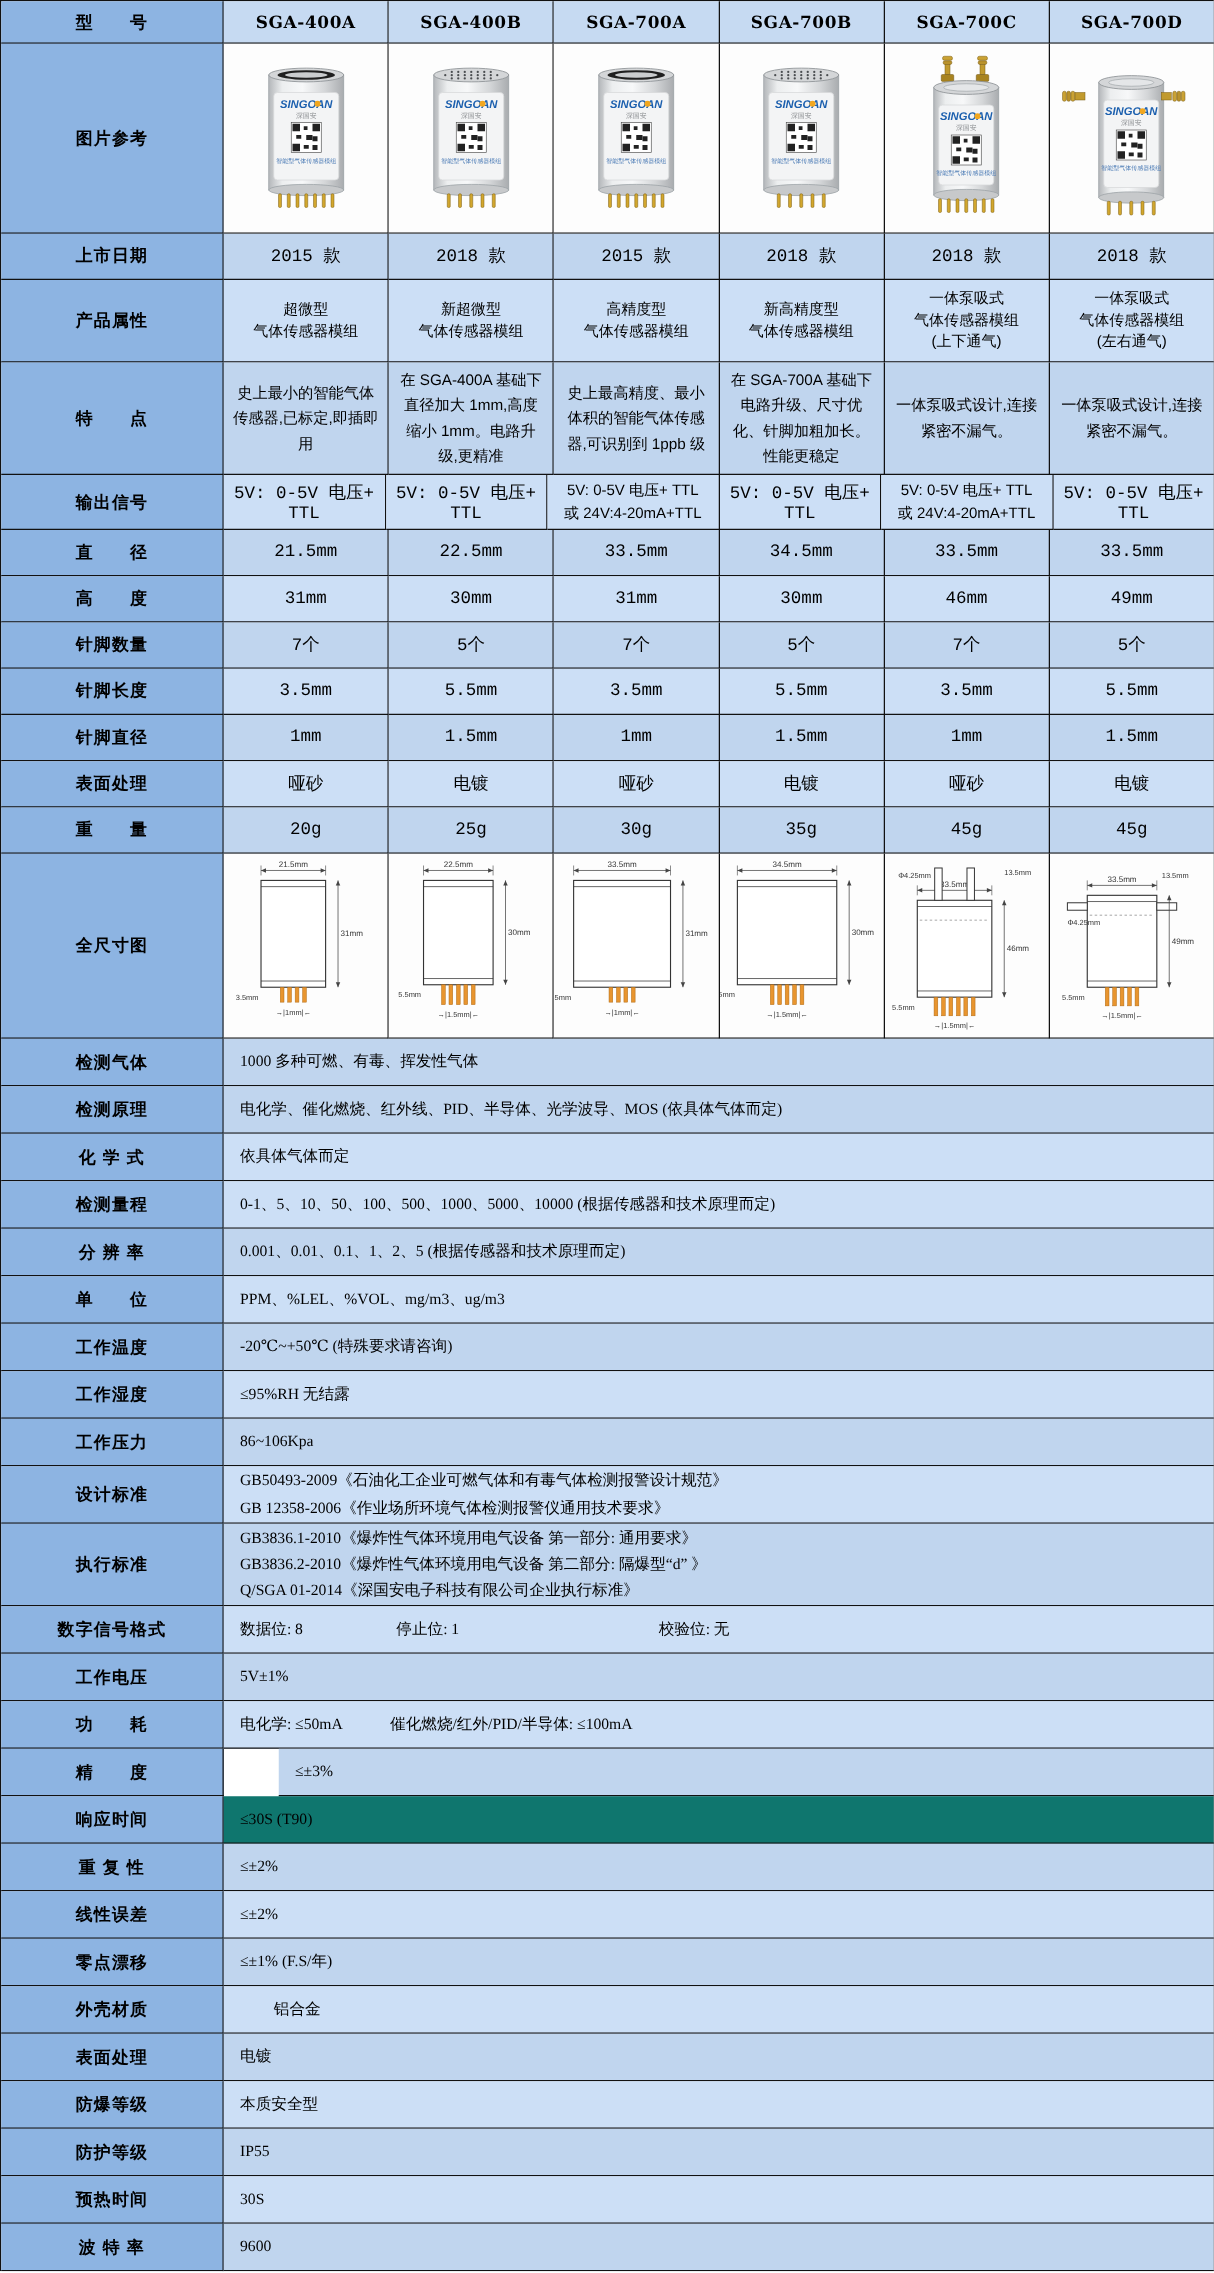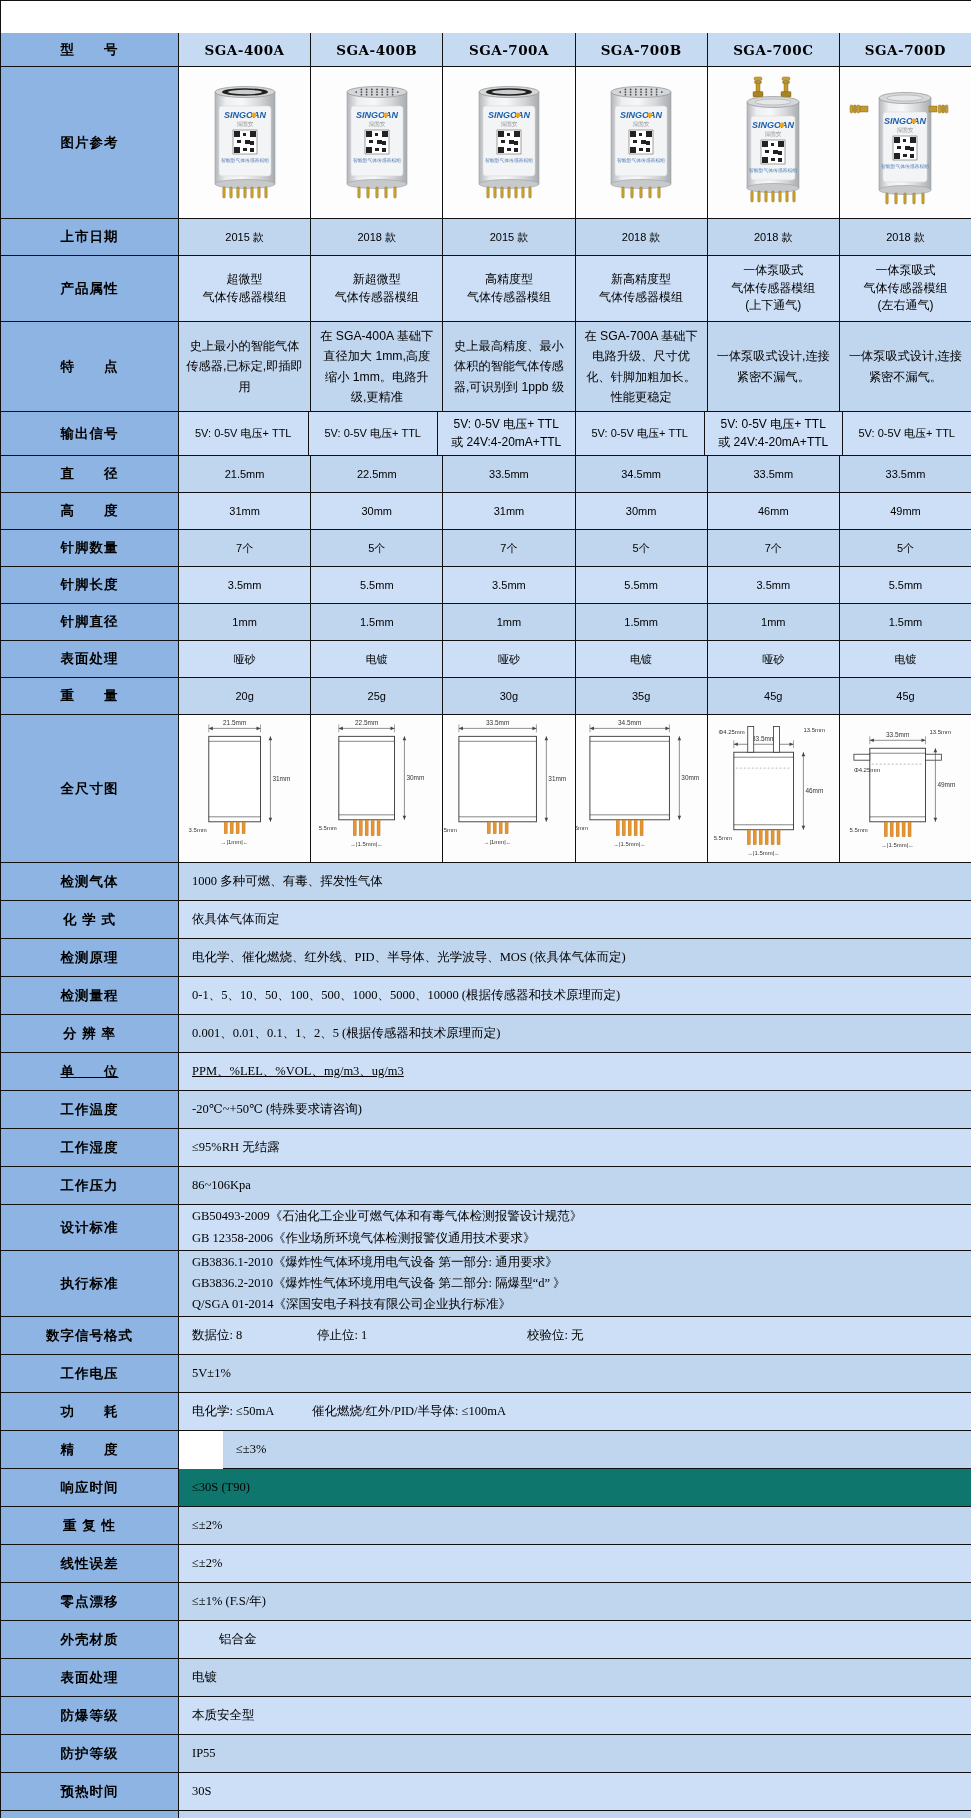--- a/index.html
+++ b/index.html
@@ -4,35 +4,35 @@
 <style>
   html,body{margin:0;padding:0;background:#fff;}
   body{width:971px;font-family:"Liberation Sans",sans-serif;color:#000;}
   .tbl{width:971px;border-top:1.5px solid #111;border-left:1.5px solid #111;}
   .row{display:flex;width:971px;}
   .cell{display:flex;align-items:center;justify-content:center;text-align:center;
         border-right:1px solid #111;border-bottom:1px solid #111;box-sizing:border-box;overflow:hidden;}
   .label{flex:0 0 178px;background:#8db4e2;font-weight:700;font-size:13.5px;letter-spacing:1px;}
   .data{flex:1 1 0;min-width:0;}
   .model{font-family:"DejaVu Serif","Liberation Serif",serif;font-weight:700;font-size:13.5px;letter-spacing:.5px;}
-  .val{font-size:11px;}
+  .val{font-size:14px;font-family:Liberation Mono, monospace;}
   .pre{white-space:pre-line;line-height:1.45;font-size:12px;padding:2px 4px;}
   .feat{font-size:12.2px;line-height:1.65;padding:3px 7px;}
   .white{background:#fdfdfd;}
   .fullval{justify-content:flex-start;text-align:left;padding-left:13px;
            font-family:"Liberation Serif","DejaVu Serif",serif;font-size:12.5px;}
   .fullval .ln{line-height:1.7;}
   .seg{display:inline-block;}
   svg text{font-family:"Liberation Sans",sans-serif;}
 </style>
 </head>
 <body>
 
 <div id="tbl" class="tbl">
-    <div class="row" style="height: 34px; margin-top: 32px;">
+    <div class="row" style="height: 34px;">
       <div class="cell label">型　　号</div>
       <div class="cell data model" style="background: rgb(198, 218, 242);">SGA-400A</div>
       <div class="cell data model" style="background: rgb(198, 218, 242);">SGA-400B</div>
       <div class="cell data model" style="background: rgb(198, 218, 242);">SGA-700A</div>
       <div class="cell data model" style="background: rgb(198, 218, 242);">SGA-700B</div>
       <div class="cell data model" style="background: rgb(198, 218, 242);">SGA-700C</div>
       <div class="cell data model" style="background: rgb(198, 218, 242);">SGA-700D</div>
     </div>
     <div class="row" style="height: 152px;">
       <div class="cell label">图片参考</div>
@@ -590,36 +590,36 @@
           <text x="28" y="114" text-anchor="end" font-size="6" fill="#333">5.5mm</text>
           <text x="58" y="129" text-anchor="middle" font-size="6" fill="#333">→|1.5mm|←</text>
         </svg>
       </div>
     </div>
     <div class="row" style="height: 38px;">
       <div class="cell label">检测气体</div>
       <div class="cell data fullval" style="background: rgb(192, 213, 238);">1000 多种可燃、有毒、挥发性气体</div>
     </div>
     <div class="row" style="height: 38px;">
+      <div class="cell label">检测原理</div>
+      <div class="cell data fullval" style="background: rgb(192, 213, 238);">电化学、催化燃烧、红外线、PID、半导体、光学波导、MOS (依具体气体而定)</div>
+    </div>
+    <div class="row" style="height: 38px;">
       <div class="cell label">化 学 式</div>
       <div class="cell data fullval" style="background: rgb(204, 223, 246);">依具体气体而定</div>
     </div>
     <div class="row" style="height: 38px;">
-      <div class="cell label">检测原理</div>
-      <div class="cell data fullval" style="background: rgb(192, 213, 238);">电化学、催化燃烧、红外线、PID、半导体、光学波导、MOS (依具体气体而定)</div>
-    </div>
-    <div class="row" style="height: 38px;">
       <div class="cell label">检测量程</div>
       <div class="cell data fullval" style="background: rgb(204, 223, 246);">0-1、5、10、50、100、500、1000、5000、10000 (根据传感器和技术原理而定)</div>
     </div>
     <div class="row" style="height: 38px;">
       <div class="cell label">分 辨 率</div>
       <div class="cell data fullval" style="background: rgb(192, 213, 238);">0.001、0.01、0.1、1、2、5 (根据传感器和技术原理而定)</div>
     </div>
-    <div class="row" style="height: 38px; text-decoration: underline;">
+    <div class="row" style="height: 38px;">
       <div class="cell label">单　　位</div>
       <div class="cell data fullval" style="background: rgb(204, 223, 246);">PPM、%LEL、%VOL、mg/m3、ug/m3</div>
     </div>
     <div class="row" style="height: 38px;">
       <div class="cell label">工作温度</div>
       <div class="cell data fullval" style="background: rgb(192, 213, 238);">-20℃~+50℃ (特殊要求请咨询)</div>
     </div>
     <div class="row" style="height: 38px;">
       <div class="cell label">工作湿度</div>
       <div class="cell data fullval" style="background: rgb(204, 223, 246);">≤95%RH 无结露</div>

